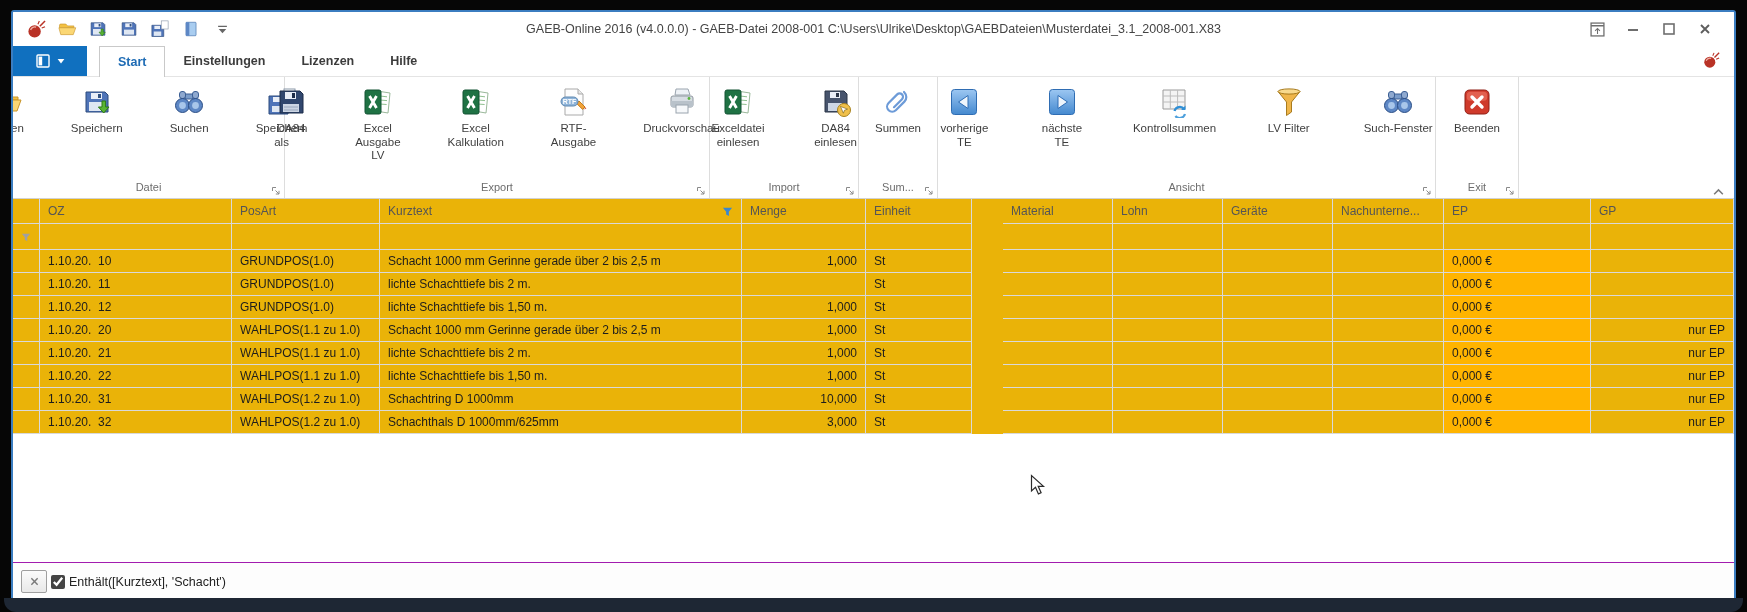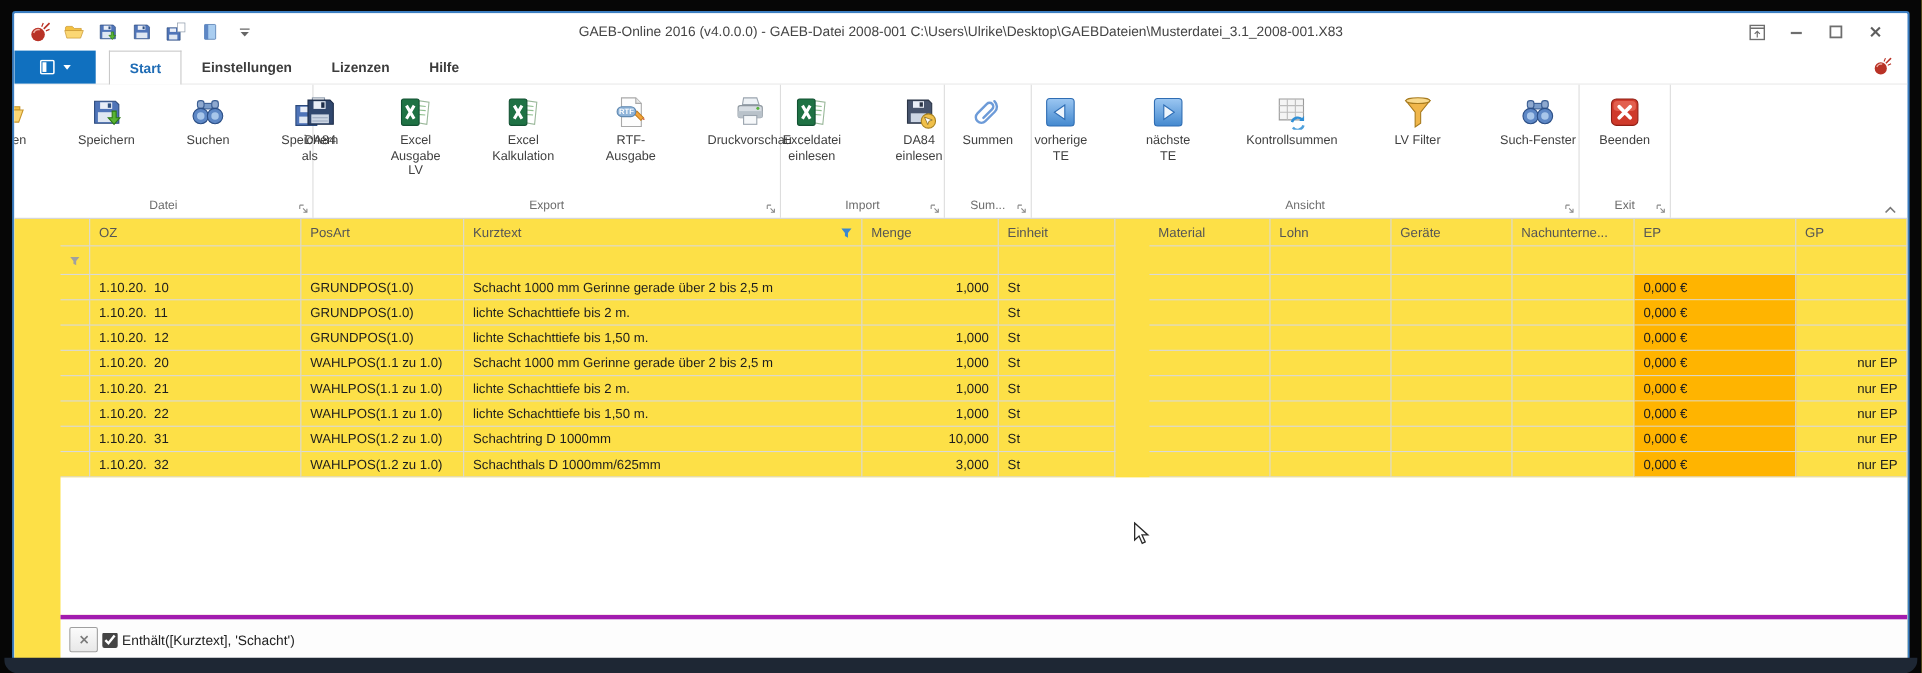--- a/index.html
+++ b/index.html
@@ -31,21 +31,21 @@
   
   .ribbon{height:121px;display:flex;background:#fff;border-bottom:1px solid #d2d2d2;flex:0 0 auto;position:relative;}
   .rgroup{display:flex;flex-direction:column;border-right:1px solid #ddd;flex:0 0 auto;}
   .rbuttons{flex:1;display:flex;align-items:flex-start;justify-content:center;padding-top:3px;gap:47px;}
   .rbtn{display:flex;flex-direction:column;align-items:center;padding-top:5px;font-size:11.5px;color:#3f3f3f;text-align:center;line-height:1.18;min-height:92px;}
   .rbtn .icon32{width:34px;height:34px;display:flex;align-items:center;justify-content:center;margin-bottom:3px;}
   .rlabel{height:18px;position:relative;text-align:center;font-size:11px;color:#6d6d6d;line-height:15px;}
   .launcher{position:absolute;right:3px;bottom:3px;width:10px;height:10px;}
   .ribbon-collapse{position:absolute;right:8px;bottom:4px;width:14px;height:12px;}
   
-  .gridarea{flex:1;display:flex;flex-direction:column;background:#fde047;min-height:0;padding-left:42px;}
+  .gridarea{flex:1;display:flex;flex-direction:column;background:#eab308;min-height:0;}
   .grow{display:flex;flex:0 0 auto;}
   .cell{border-right:1px solid #d9d9d9;border-bottom:1px solid #d9d9d9;padding:0 8px;font-size:12px;color:#1d1d1d;white-space:pre;overflow:hidden;box-sizing:border-box;}
   .hrow .cell{height:25px;line-height:24px;color:#555;}
   .frow .cell{height:26px;line-height:25px;}
   .drow .cell{height:23px;line-height:22px;}
   .c-ind{width:27px;flex:0 0 auto;padding:0;}
   .c-oz{width:192px;flex:0 0 auto;}
   .c-posart{width:148px;flex:0 0 auto;}
   .c-kurztext{width:362px;flex:0 0 auto;}
   .c-menge{width:124px;flex:0 0 auto;text-align:right;}
@@ -57,21 +57,21 @@
   .c-ep{width:147px;flex:0 0 auto;}
   .c-gp{flex:1;text-align:right;}
   .hrow .c-menge,.hrow .c-einheit,.hrow .c-gp{text-align:left;}
   .hrow .c-ep{}
   .drow .c-ep{background:#ffb400;}
   .kheader{display:flex;align-items:center;justify-content:space-between;}
   .frow .c-kurztext{padding:0;}
   .frow .c-ind{display:flex;align-items:center;justify-content:center;}
   .grid-empty{flex:1;background:#fff;}
   
-  .filterbar{height:37px;border-top:4px solid #a21caf;display:flex;align-items:center;gap:4px;padding:0 8px;background:#fdfdfd;flex:0 0 auto;}
+  .filterbar{height:37px;border-top:1px solid #a21caf;display:flex;align-items:center;gap:4px;padding:0 8px;background:#fdfdfd;flex:0 0 auto;}
   .fb-close{width:24px;height:21px;border:1px solid #9f9f9f;background:linear-gradient(#fbfbfb,#e8e8e8);display:flex;align-items:center;justify-content:center;border-radius:2px;}
   .fb-check{width:14px;height:14px;accent-color:#444;margin:0;}
   .fb-text{font-size:12.5px;color:#222;}
   .cursor{position:absolute;left:1030px;top:474px;z-index:50;}
 </style>
 </head>
 <body>
 
 <div class="window">
 

